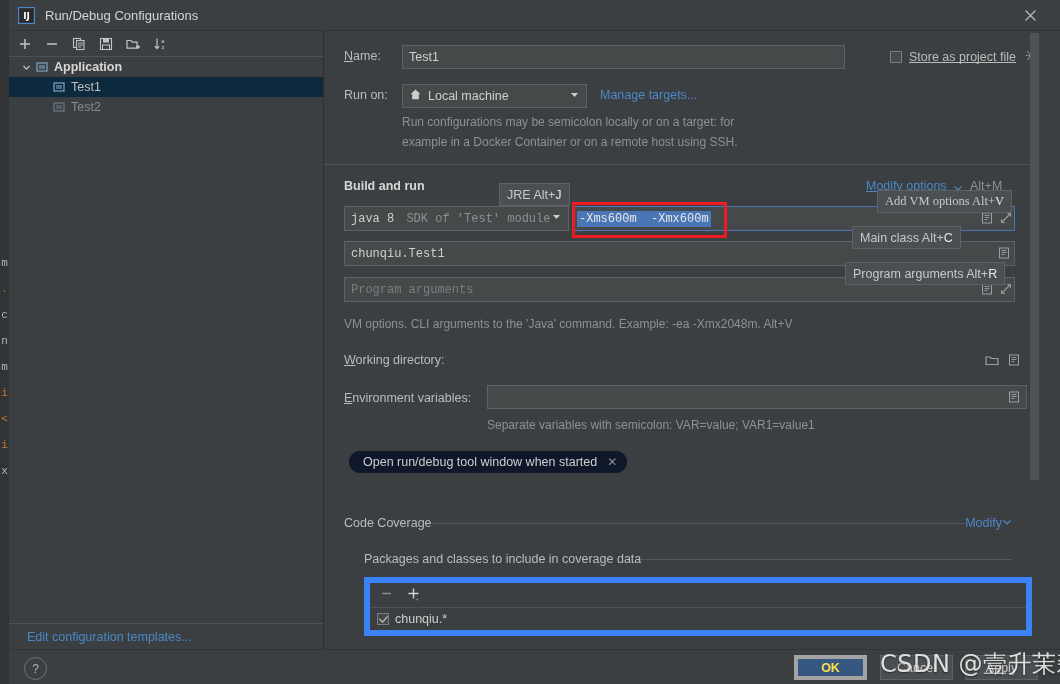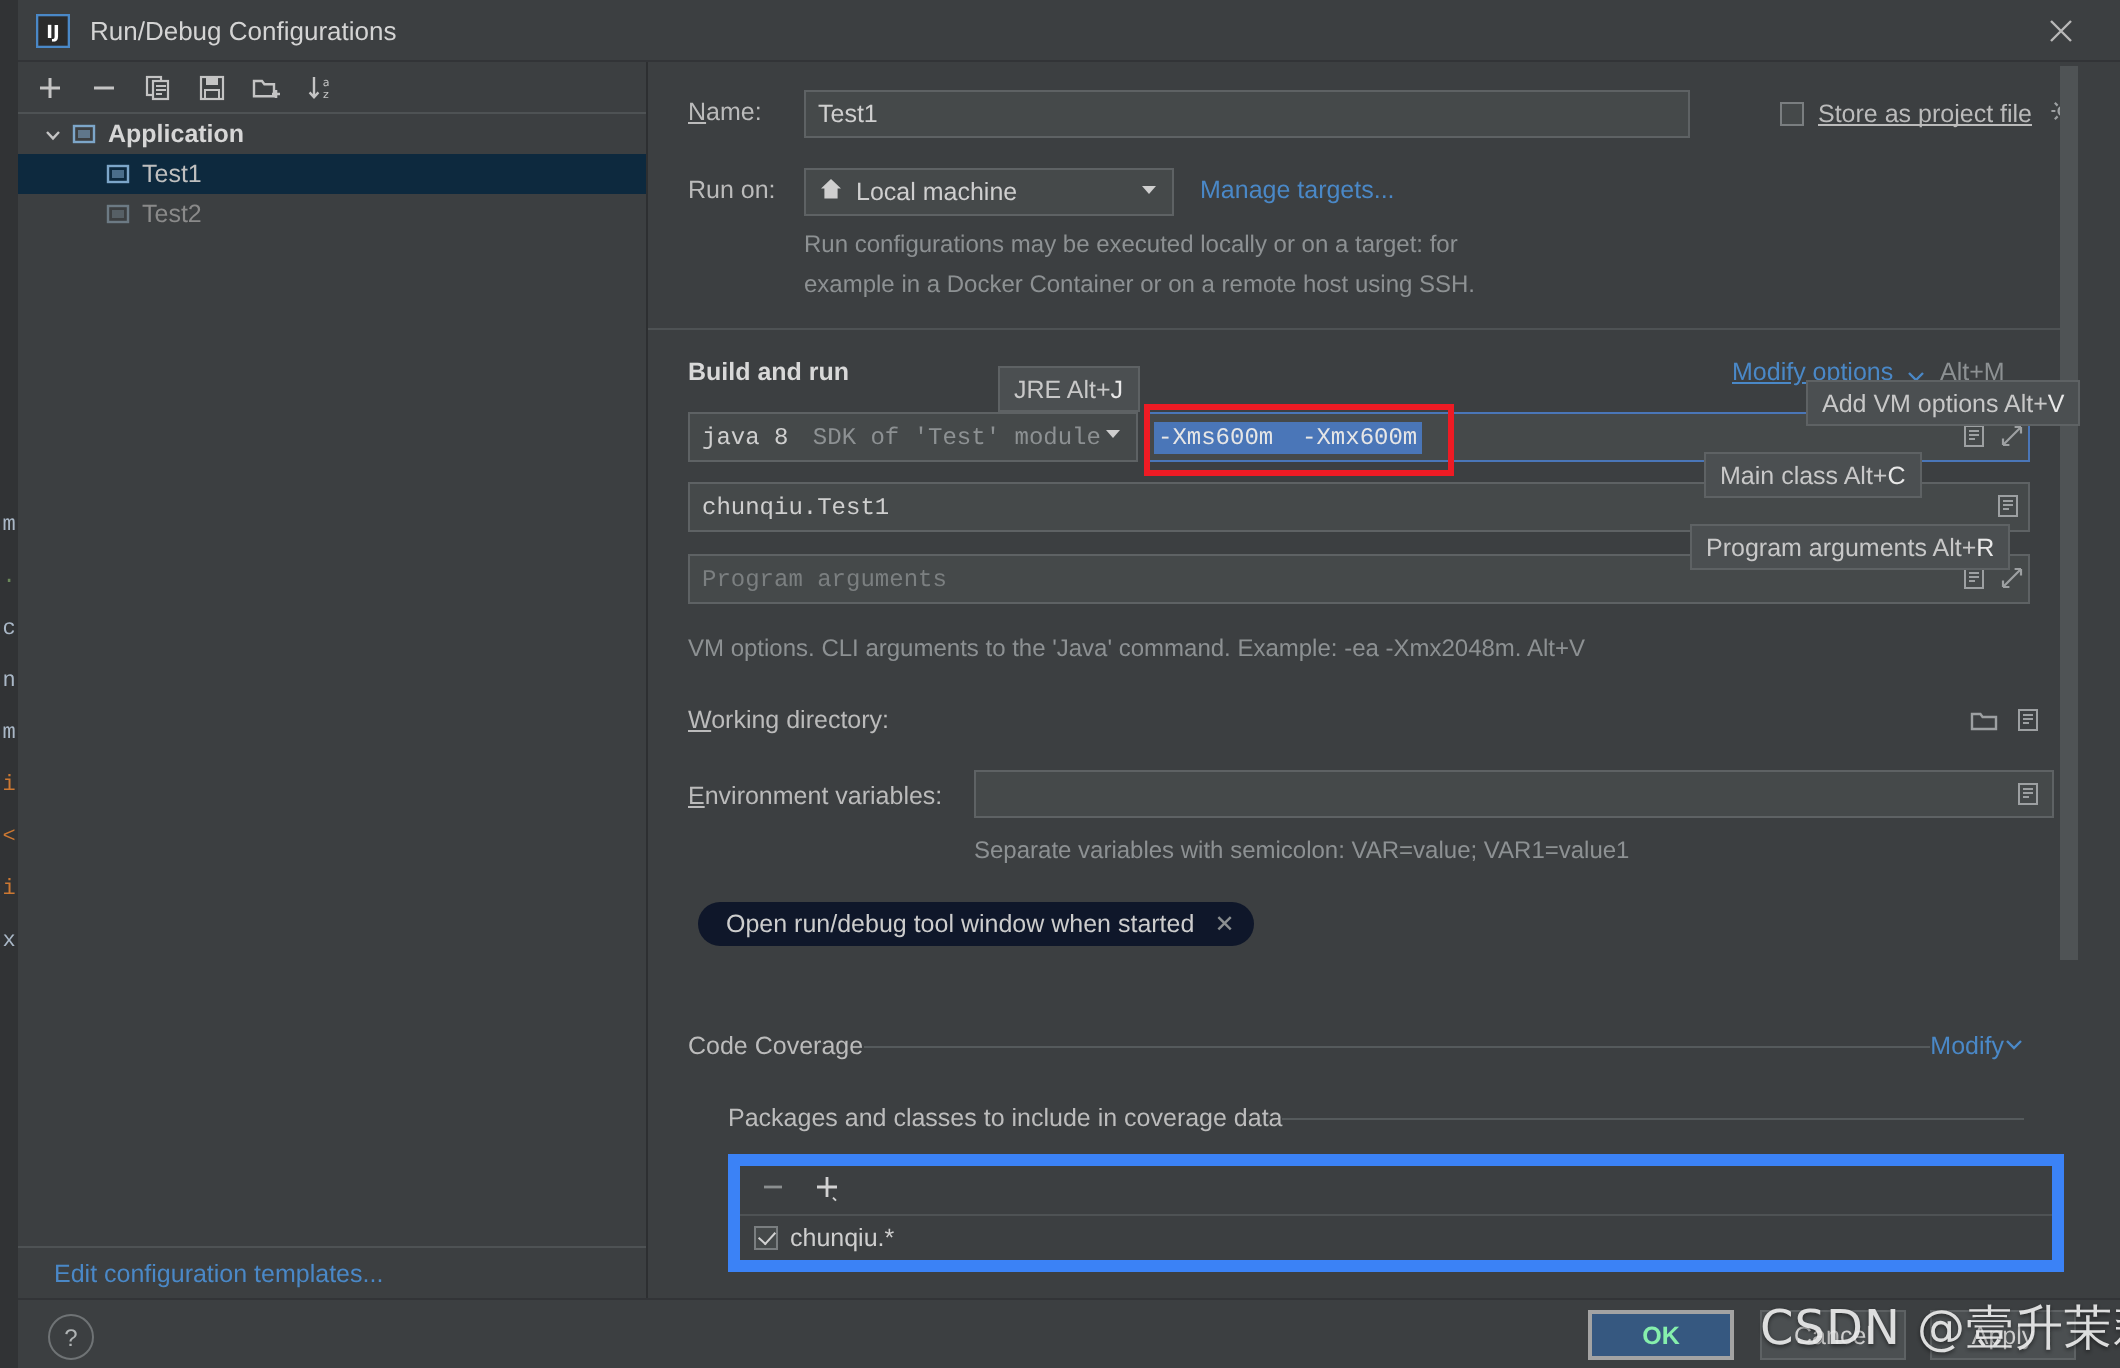--- a/index.html
+++ b/index.html
@@ -74,21 +74,21 @@
 
   .scrollbar{position:absolute;background:#4f5355;border-radius:0;}
 
   
   .bottombar{position:absolute;left:0;right:0;bottom:0;height:34px;background:#3c3f41;
      border-top:1px solid #323437;}
   .helpbtn{position:absolute;left:15px;top:7px;width:21px;height:21px;border-radius:50%;
      border:1px solid #6f7375;color:#b0b4b5;font-size:12px;display:flex;align-items:center;justify-content:center;}
   .btn{height:25px;min-width:72px;display:flex;align-items:center;justify-content:center;
      font-size:12.5px;box-sizing:border-box;}
-  .btn.primary{background:#365880;border:2px solid #a3a3a3;color:#86efac;font-weight:bold;}
+  .btn.primary{background:#365880;border:4px solid #a3a3a3;color:#fde047;font-weight:bold;}
   .btn.normal{background:#4b4f51;border:1px solid #5e6264;color:#cfcfcf;}
 
   .watermark{position:absolute;left:880px;top:648px;font-size:24px;color:#e9e9e9;opacity:.93;
      font-family:"DejaVu Sans",sans-serif;letter-spacing:.5px;text-shadow:0 1px 2px rgba(0,0,0,.55);white-space:nowrap;}
 
   .checkbox{width:12px;height:12px;border:1px solid #7a7e80;background:#45494a;box-sizing:border-box;
      display:inline-block;position:relative;}
   .checkbox.checked::after{content:"";position:absolute;left:3px;top:0px;width:4px;height:7px;
      border:solid #d2d2d2;border-width:0 1.6px 1.6px 0;transform:rotate(42deg);}
 </style>
@@ -249,21 +249,21 @@
           <span>Local machine</span>
         </span>
         <span>
           <svg width="11" height="11" viewBox="0 0 11 11">
               <path d="M2 4L5.5 8L9 4Z" fill="#cfcfcf"></path>
             </svg>
         </span>
       </div>
       <span class="link" style="position:absolute;left:276px;top:57px;">Manage targets...</span>
 
-      <div class="hint" style="position:absolute;left:78px;top:84px;">Run configurations may be executed locally or on a target: for</div>
+      <div class="hint" style="position:absolute;left:78px;top:84px;">Run configurations may be semicolon locally or on a target: for</div>
       <div class="hint" style="position:absolute;left:78px;top:104px;">example in a Docker Container or on a remote host using SSH.</div>
 
       <div style="position:absolute;left:0;top:133px;width:706px;height:1px;background:#4e5254;"></div>
 
       <div style="position:absolute;left:20px;top:148px;font-size:12.5px;color:#d8d8d8;font-weight:bold;">Build and run</div>
 
       <span class="link" style="position:absolute;left:542px;top:148px;text-decoration:underline;">
         <span>Modify options</span>
       </span>
       <span style="position:absolute;left:629px;top:151px;">
@@ -392,21 +392,21 @@
           <span class="checkbox checked"></span>
           <span style="color:#cfcfcf;">chunqiu.*</span>
         </div>
       </div>
 
       <div class="scrollbar" style="left:706px;top:2px;width:9px;height:447px;"></div>
 
       <div class="tooltip" style="left:175px;top:152px;">
         <span>JRE Alt+<b>J</b></span>
       </div>
-      <div class="tooltip" style="left:579px;top:159px;">
+      <div class="tooltip" style="left:553px;top:159px;font-family:Liberation Serif, serif;">
         <span>Add VM options Alt+<b>V</b></span>
       </div>
       <div class="tooltip" style="left:528px;top:195px;">
         <span>Main class Alt+<b>C</b></span>
       </div>
       <div class="tooltip" style="left:521px;top:231px;">
         <span>Program arguments Alt+<b>R</b></span>
       </div>
 
       <div class="redbox" style="left:248px;top:171px;width:155px;height:36px;"></div>

